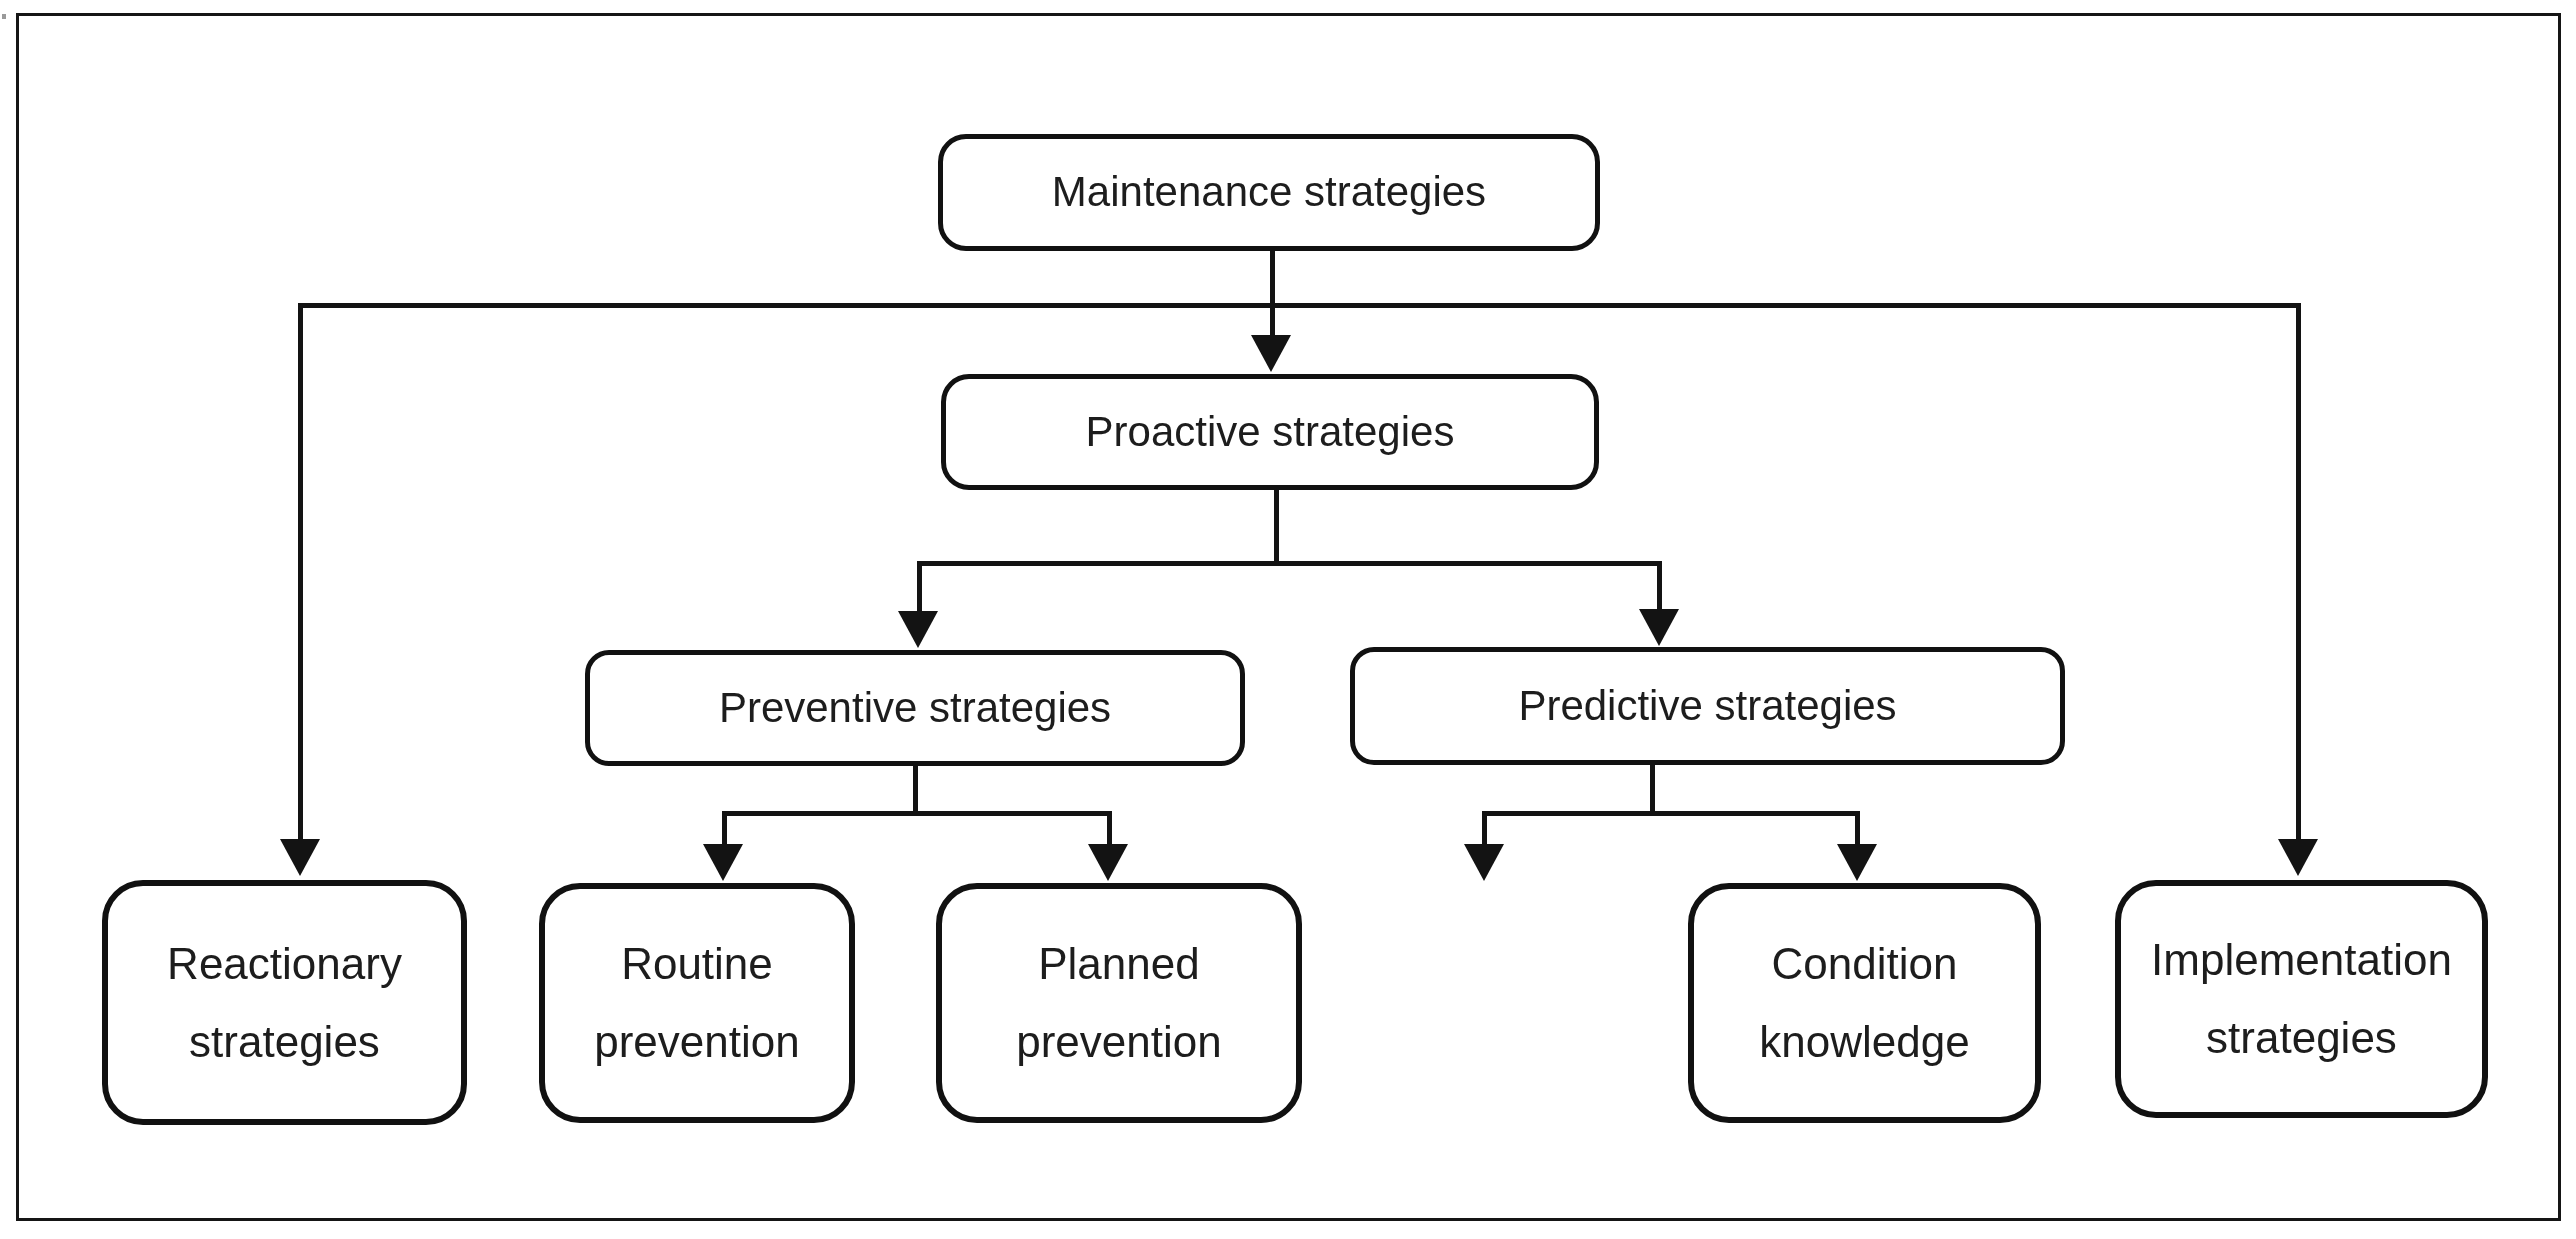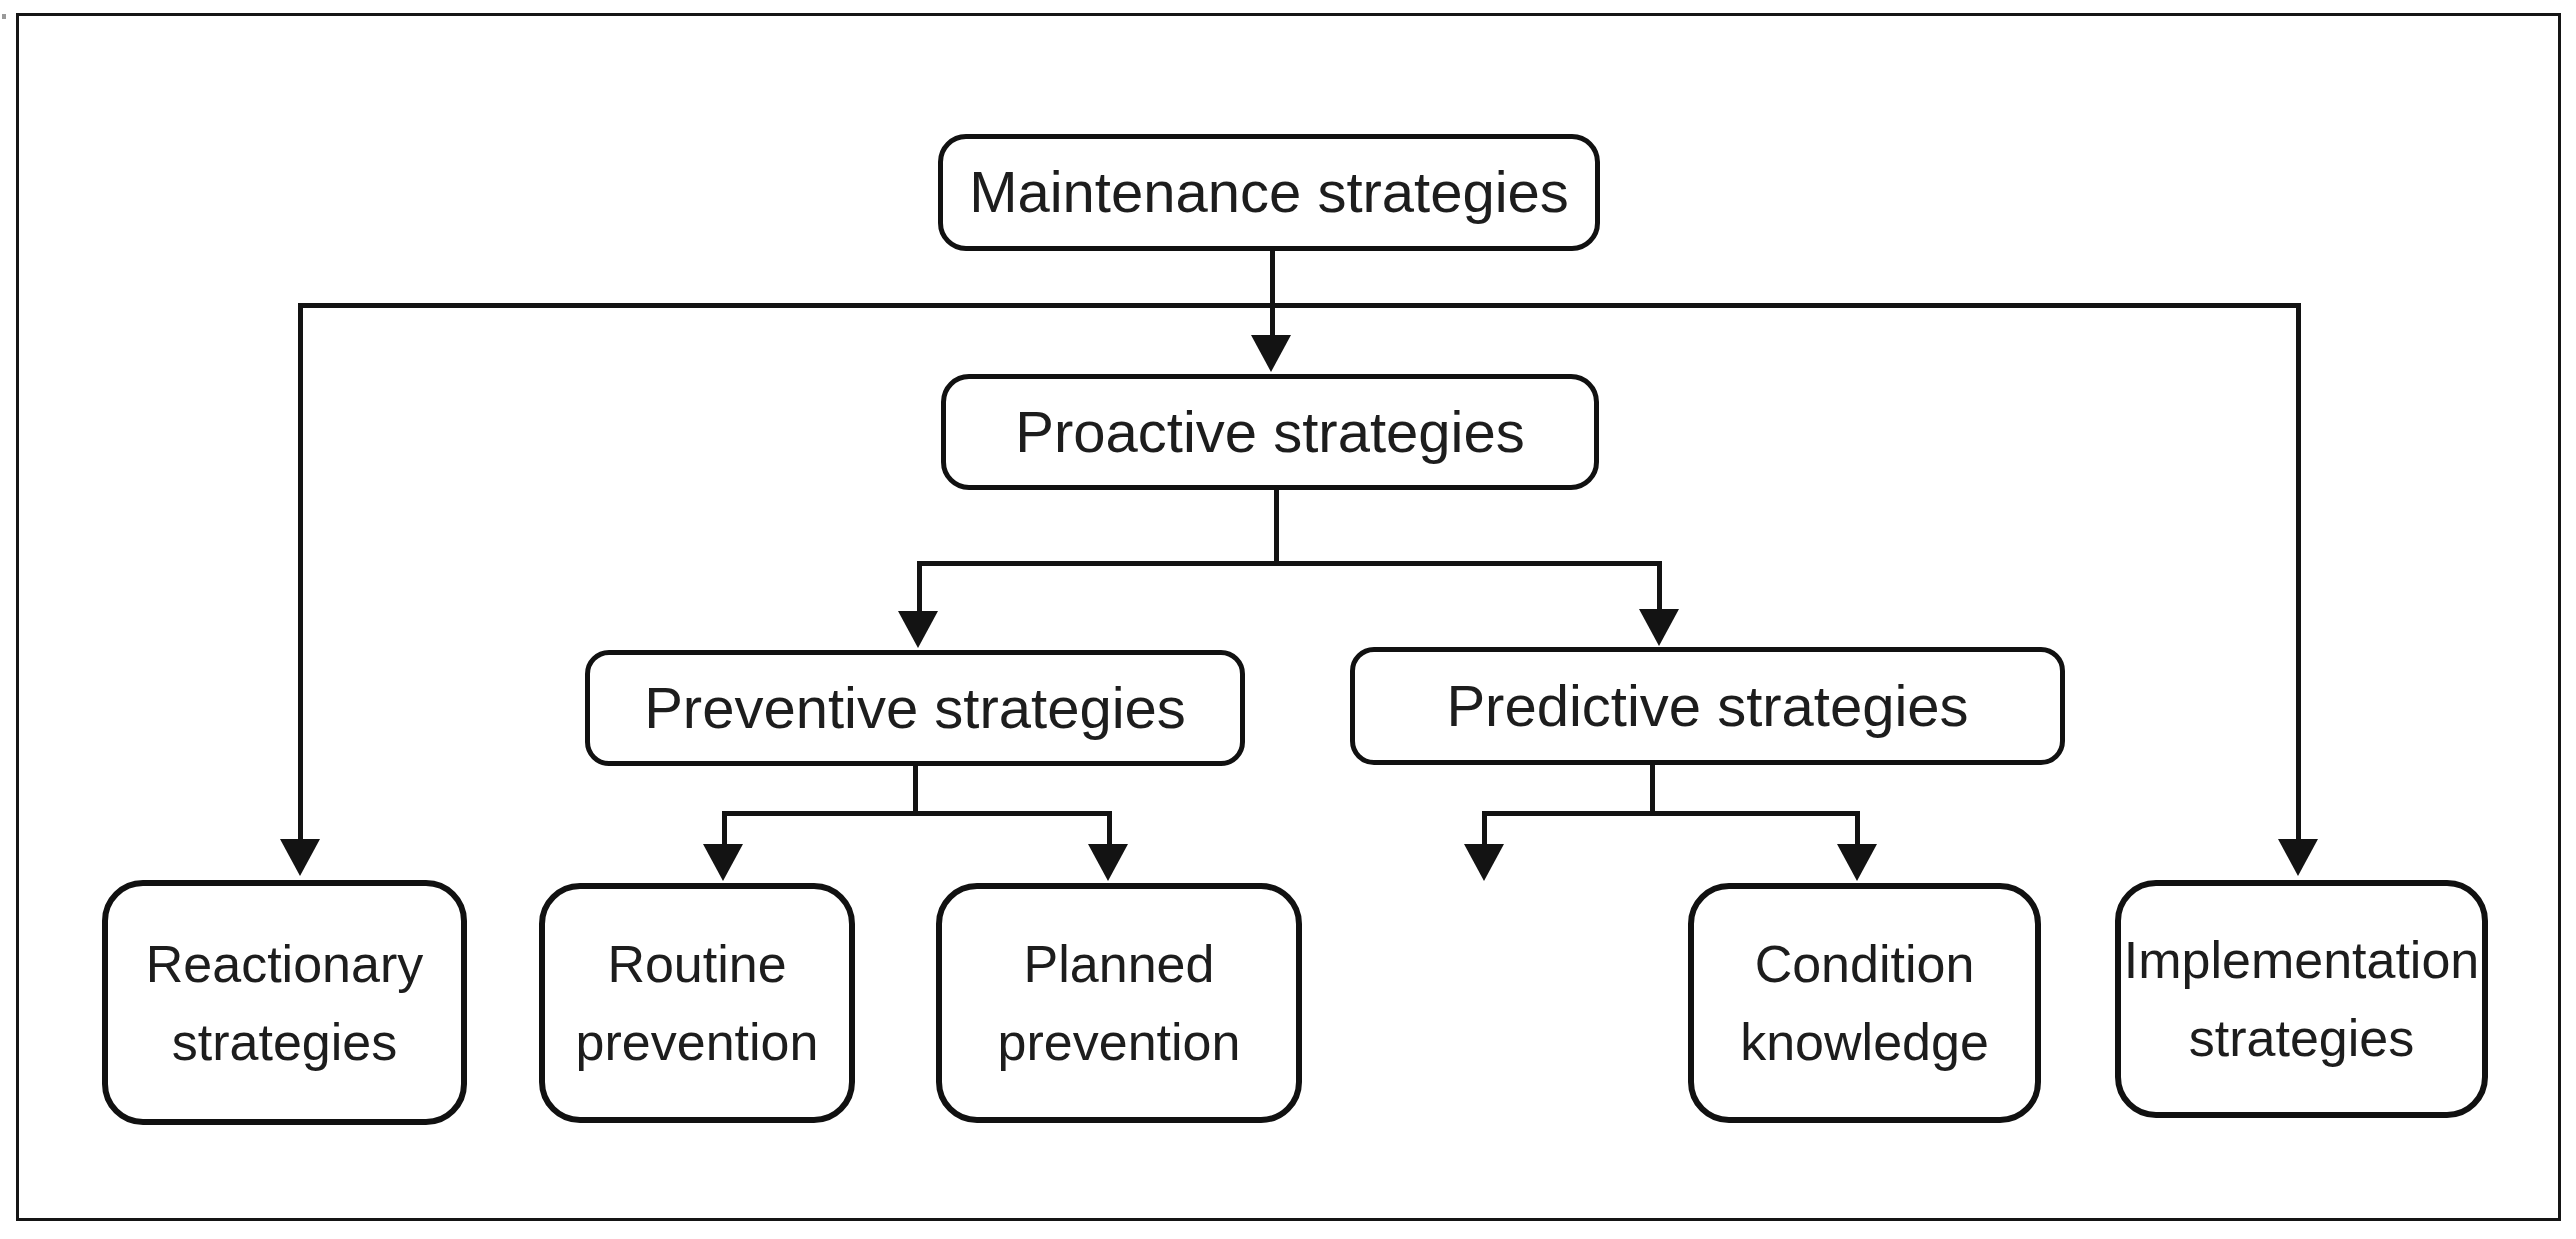--- a/index.html
+++ b/index.html
@@ -25,29 +25,29 @@
     position: absolute;
     box-sizing: border-box;
     border: 5.6px solid #111111;
     border-radius: 28px;
     background: #ffffff;
     display: flex;
     align-items: center;
     justify-content: center;
     text-align: center;
     color: #1d1d1d;
-    font-size: 58px;
+    font-size: 42px;
     line-height: 1.25;
     white-space: nowrap;
     z-index: 3;
   }
   .node-sm {
     border-width: 6.5px;
     border-radius: 41px;
-    font-size: 52px;
+    font-size: 44px;
     line-height: 78px;
     white-space: normal;
     padding: 0 0;
   }
   .vline, .hline {
     position: absolute;
     background: #131313;
     z-index: 1;
   }
   .vline { width: 4.6px; }

